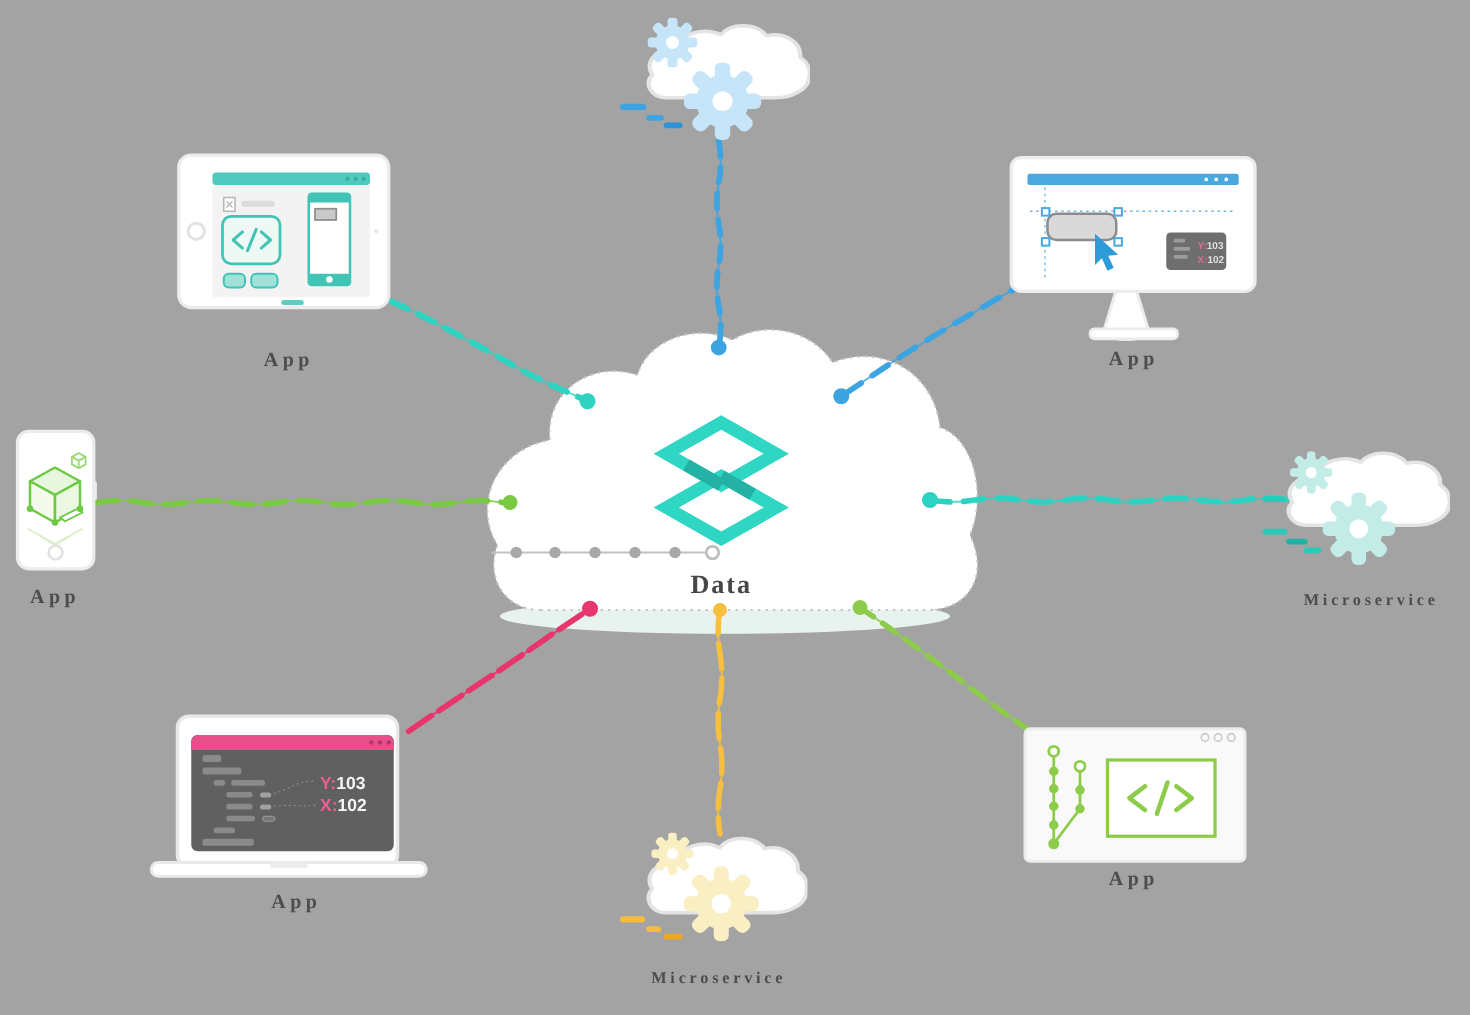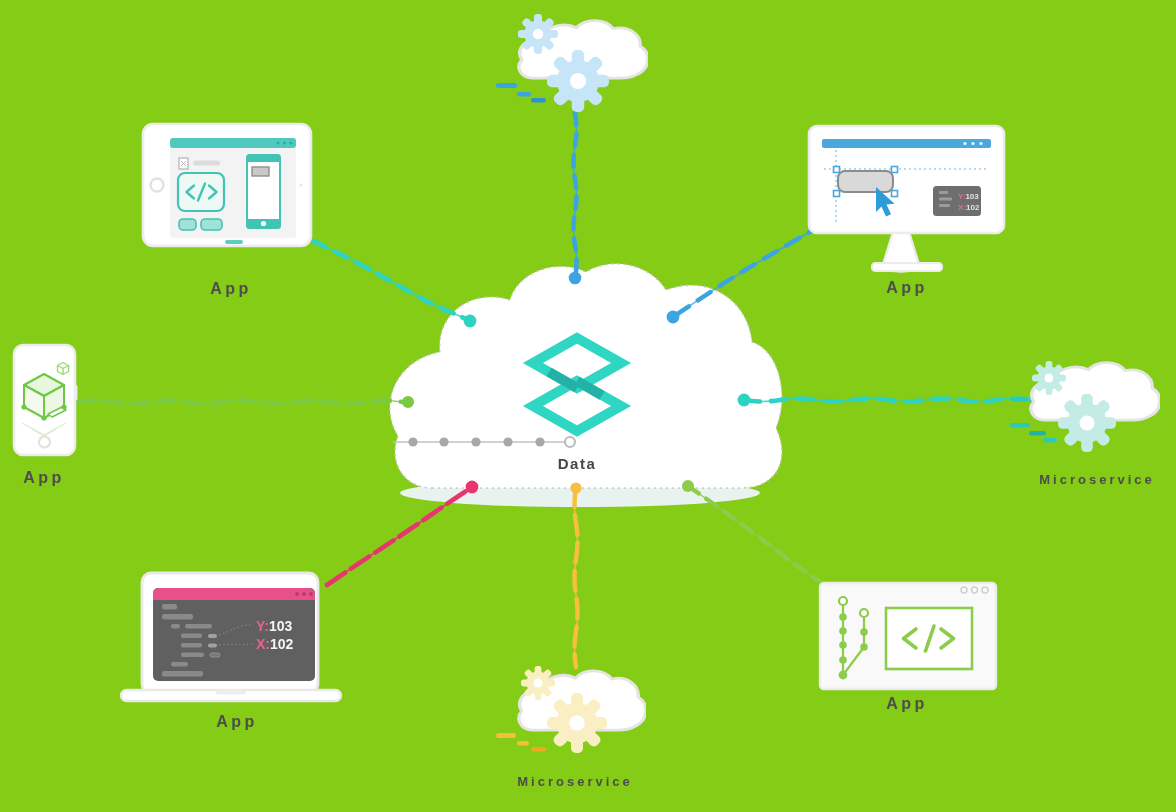--- a/index.html
+++ b/index.html
@@ -1,22 +1,22 @@
 <!DOCTYPE html>
 <html><head>
 <meta charset="utf-8">
 <style>
   html,body{margin:0;padding:0;background:#ffffff;}
-  .scene{position:relative;width:1176px;height:812px;background:#84cc16;overflow:hidden;
+  .scene{position:relative;width:1176px;height:812px;background:#a3a3a3;overflow:hidden;
          font-family:"Liberation Sans",sans-serif;}
   .scene svg.layer{position:absolute;left:0;top:0;}
   .label{position:absolute;transform:translateX(-50%);font-weight:700;font-size:16px;
-         letter-spacing:3.5px;color:#4d4d4d;white-space:nowrap;}
+         letter-spacing:3.5px;color:#4d4d4d;white-space:nowrap;font-family:Liberation Serif, serif;}
   .label.small{font-size:13px;letter-spacing:3px;}
-  .label.data{font-size:15px;letter-spacing:1.5px;color:#474747;}
+  .label.data{font-size:21px;letter-spacing:1.5px;color:#474747;}
 </style>
 </head>
 <body>
 
 <div class="scene">
 
 <svg class="layer" width="1176" height="812" viewBox="0 0 1176 812">
   <defs>
     <symbol id="gear" viewBox="-50 -50 100 100">
       <g>

